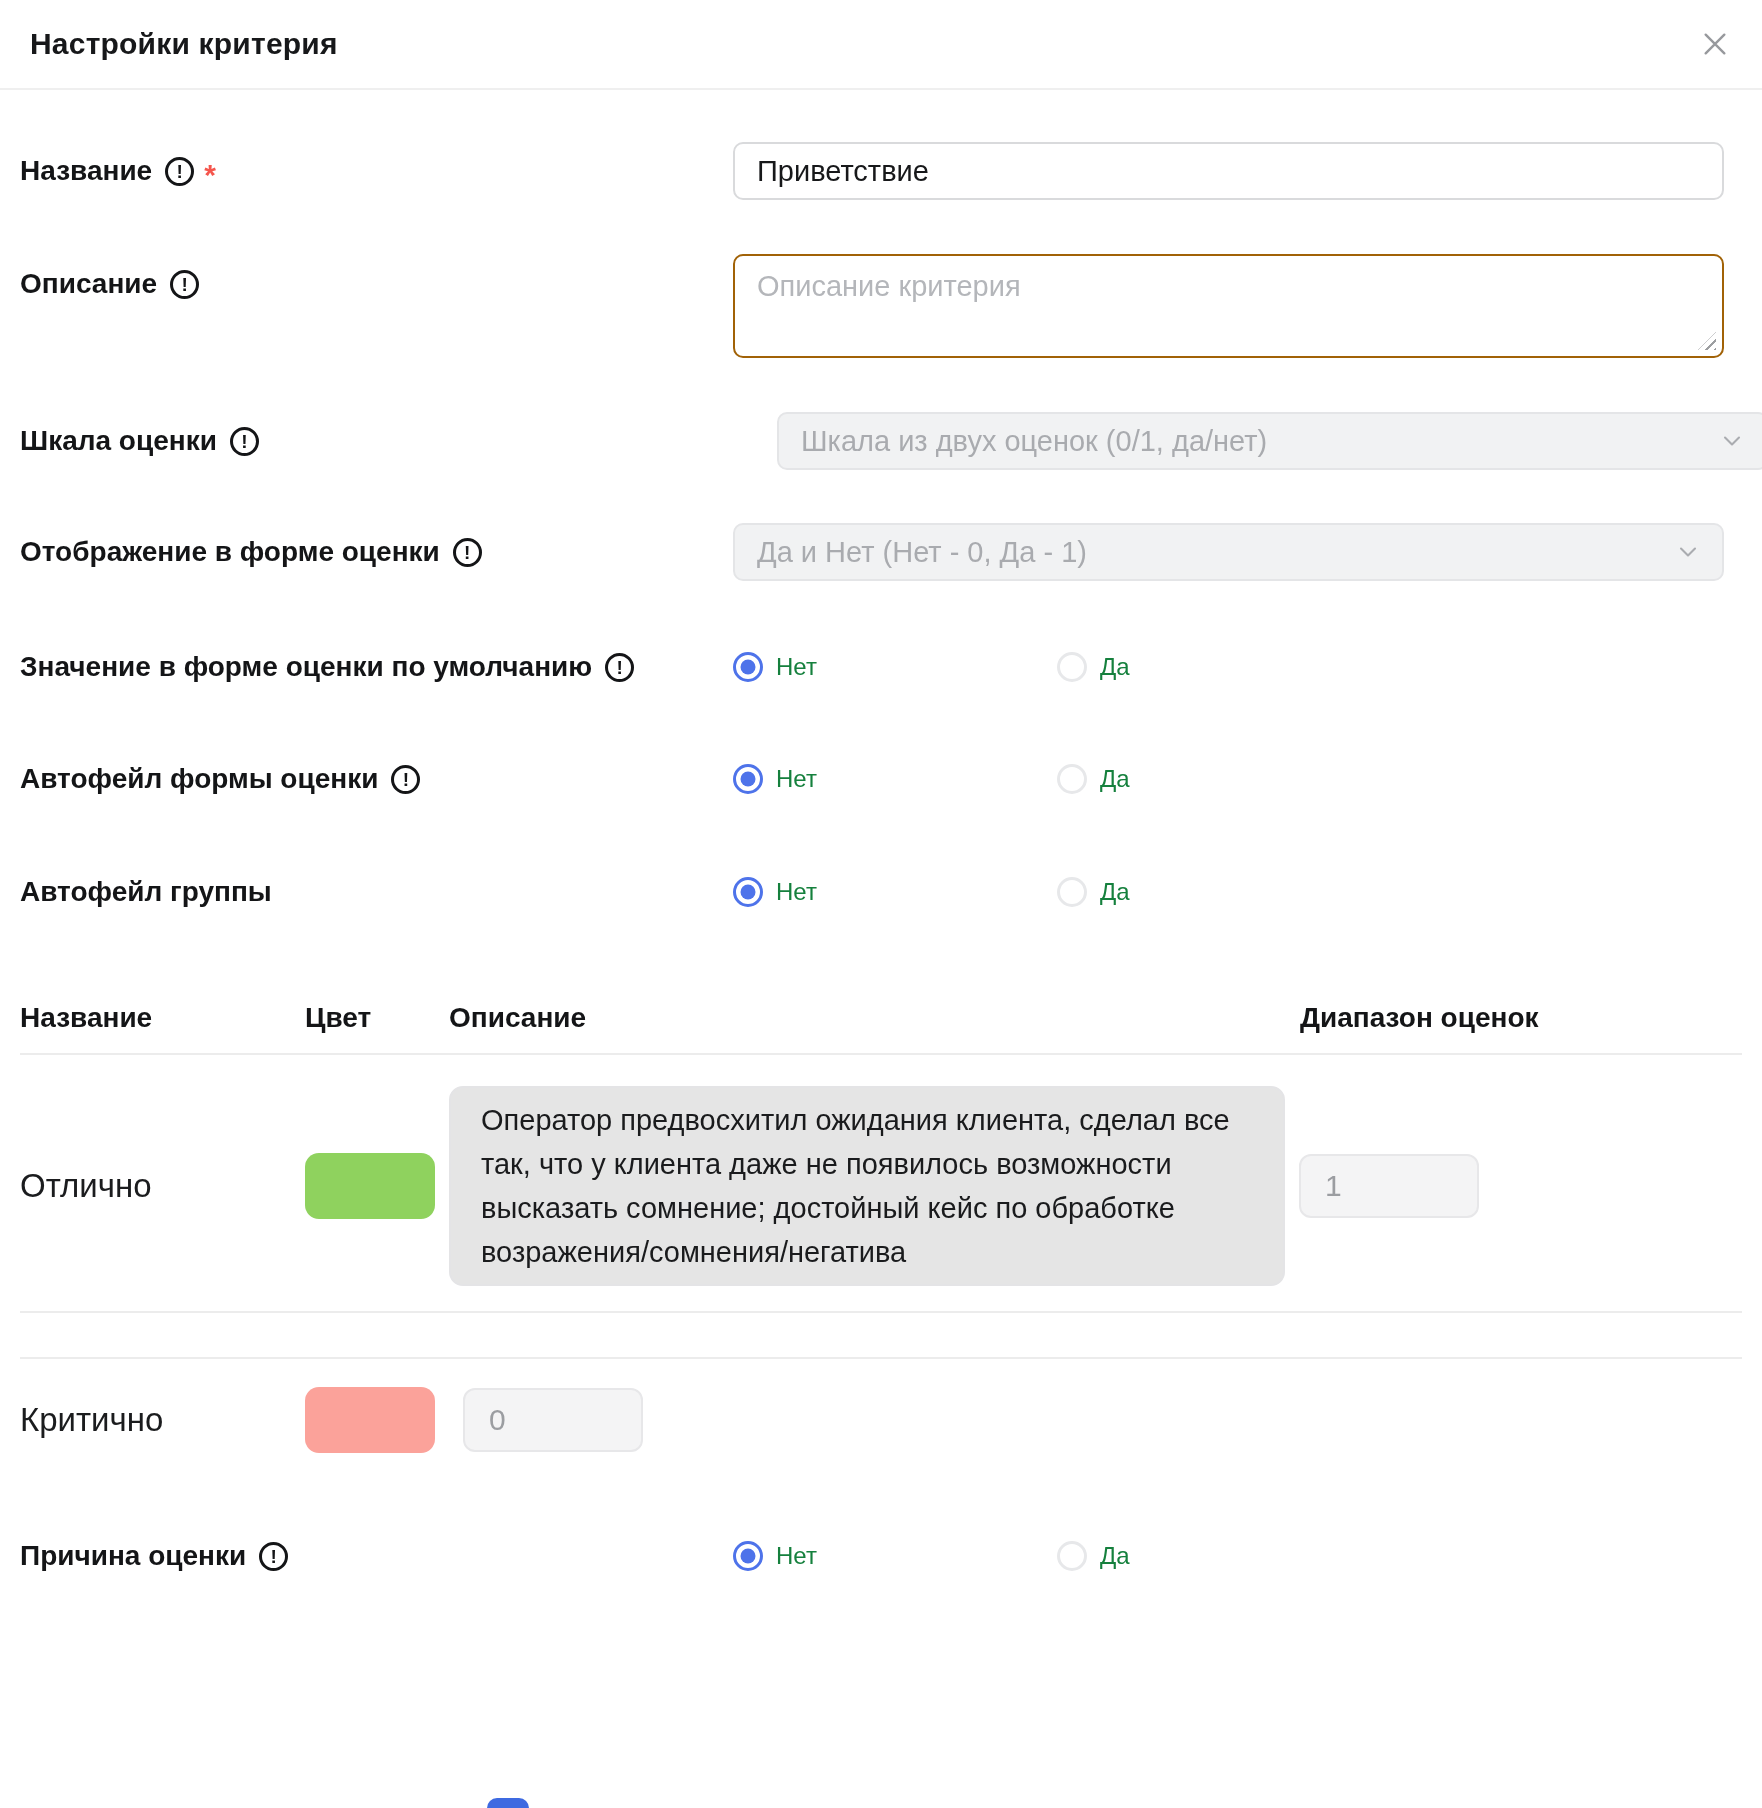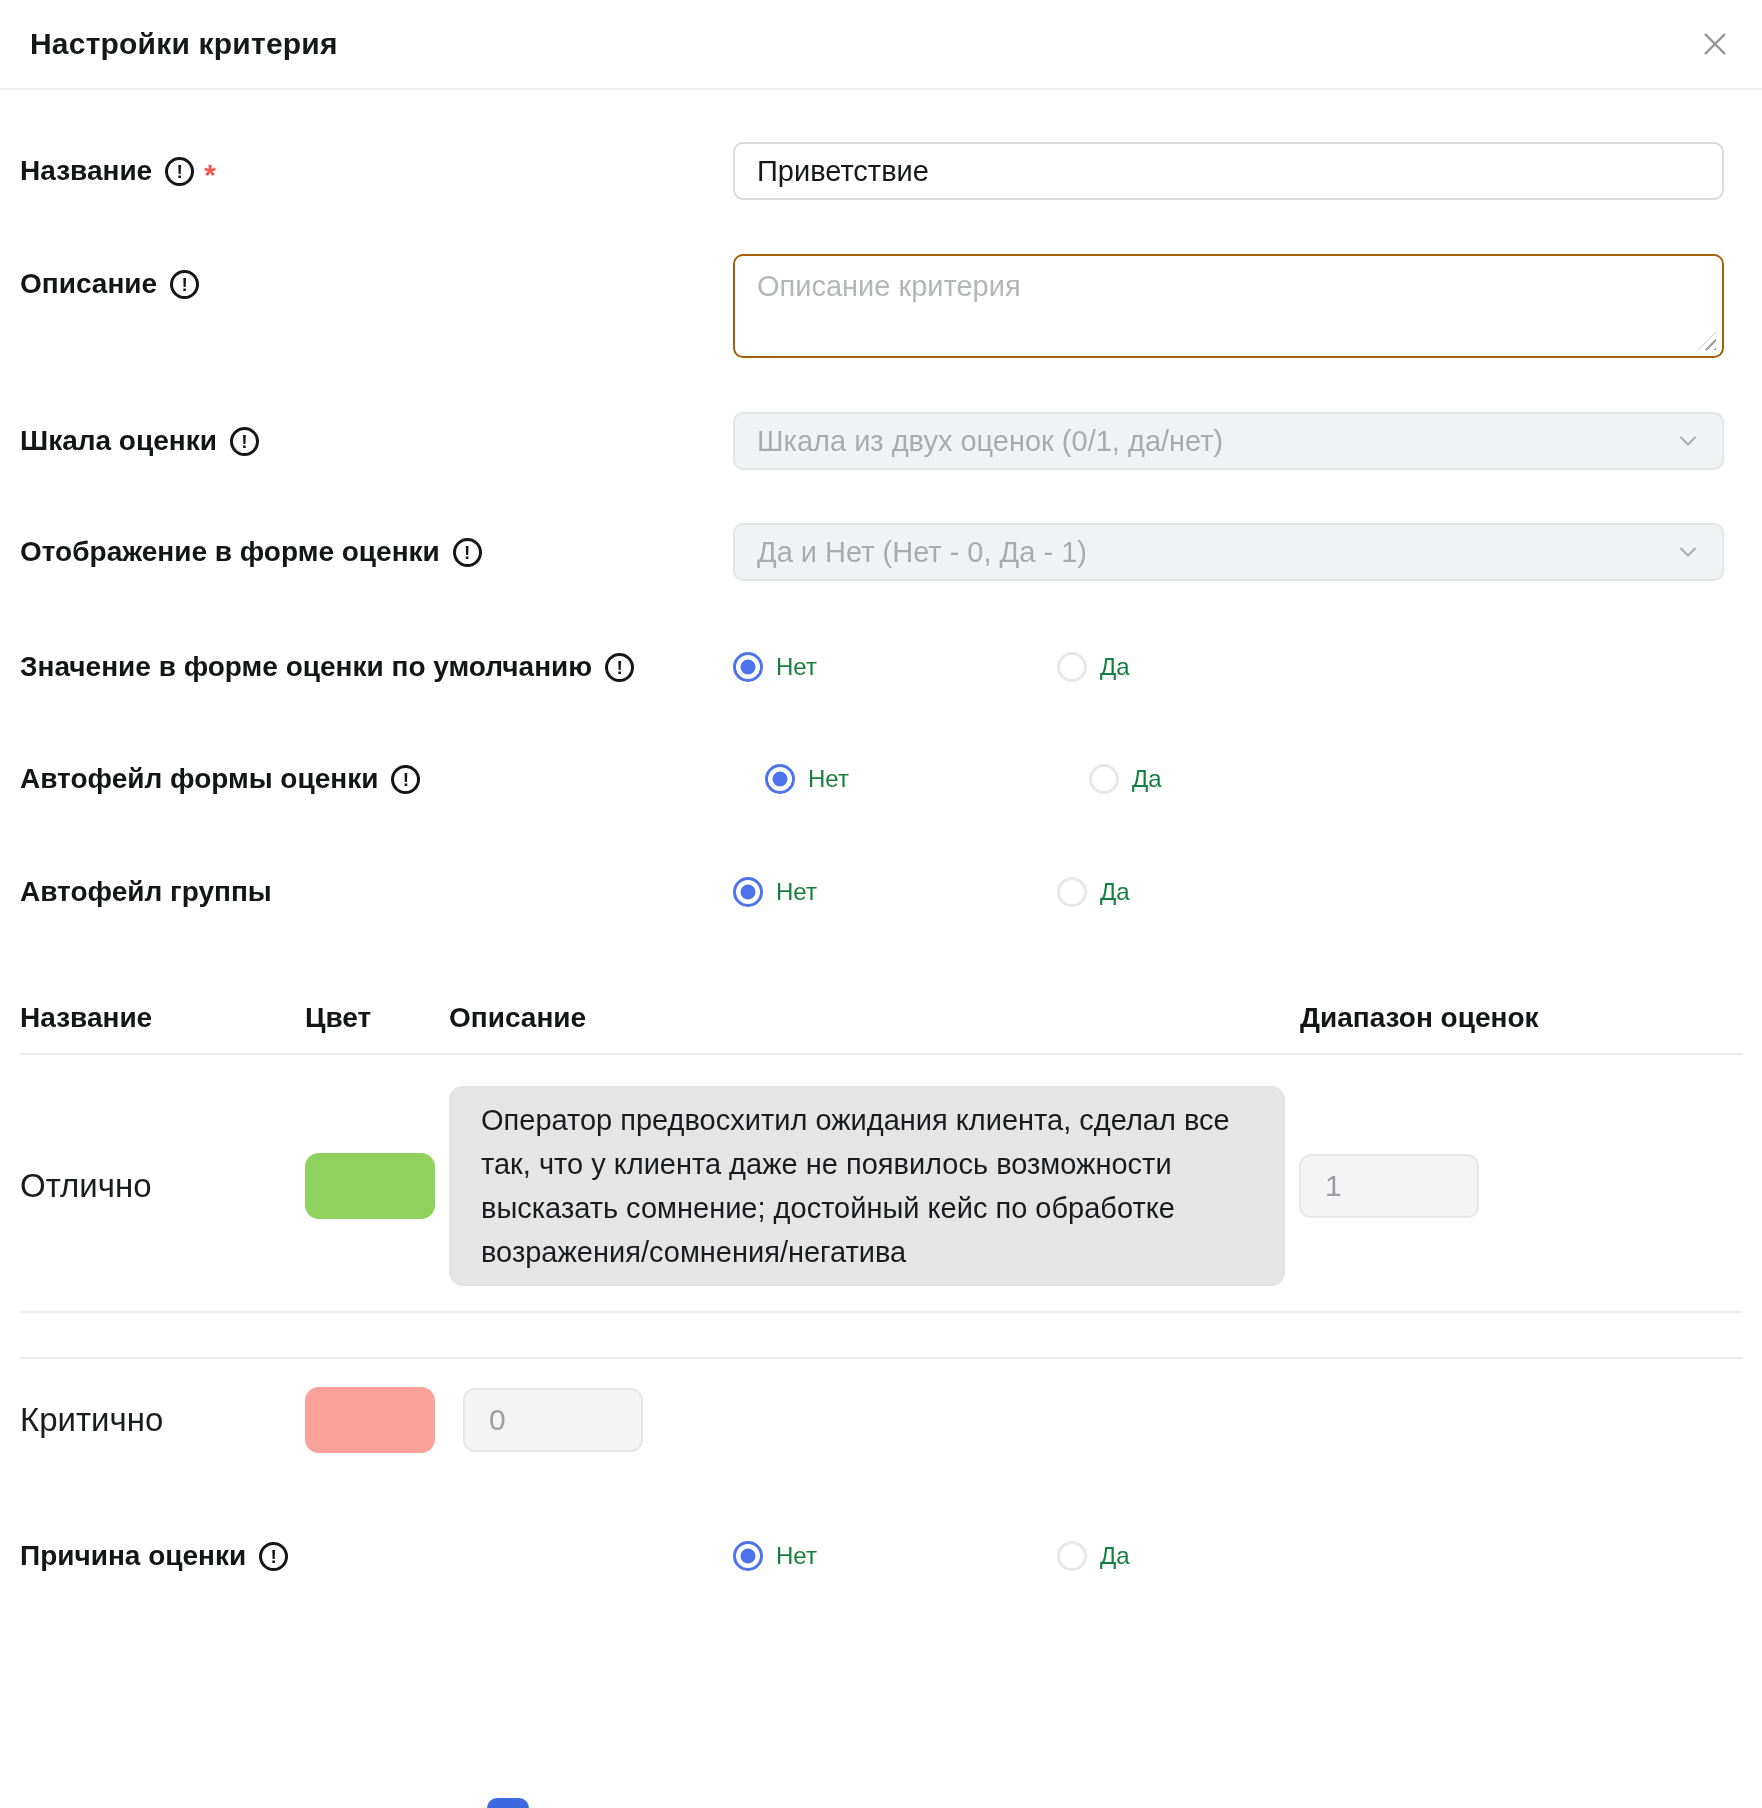--- a/index.html
+++ b/index.html
@@ -21,22 +21,22 @@
   .form-row{ display:flex; align-items:center; }
   .form-label{ flex:0 0 713px; display:flex; align-items:center;
     font-size:28px; font-weight:600; color:#141517; }
   .ctrl{ flex:0 0 991px; position:relative; }
   .info-icon{ width:29px; height:29px; margin-left:13px; flex:0 0 auto;
     border:3px solid #141517; border-radius:50%; display:inline-flex;
     align-items:center; justify-content:center;
     font-size:19px; font-weight:700; color:#141517; line-height:1; }
   .req{ color:#f5564d; font-size:30px; font-weight:700; margin-left:10px; line-height:0; position:relative; top:4px; }
 
-  .mt-r1{ margin-top:52px; } .mt-r2{ margin-top:54px; } .mt-r3{ margin-top:54px; }
-  .mt-r4{ margin-top:53px; } .mt-r5{ margin-top:57px; } .mt-r6{ margin-top:54px;gap:32px; }
+  .mt-r1{ margin-top:52px; } .mt-r2{ margin-top:54px; } .mt-r3{ margin-top:54px;gap:44px; }
+  .mt-r4{ margin-top:53px; } .mt-r5{ margin-top:57px; } .mt-r6{ margin-top:54px; }
   .mt-r7{ margin-top:55px; } .mt-r8{ margin-top:74px; }
 
   .text-input{
     width:991px; height:58px; border:2px solid #d9dadc; border-radius:10px;
     padding:0 22px; font-size:29px; color:#17181a; background:#fff; outline:none;
     font-family:inherit;
   }
   .textarea-wrap{ position:relative; width:991px; }
   .text-area{
     width:991px; height:104px; border:2px solid #a16207; border-radius:10px;

